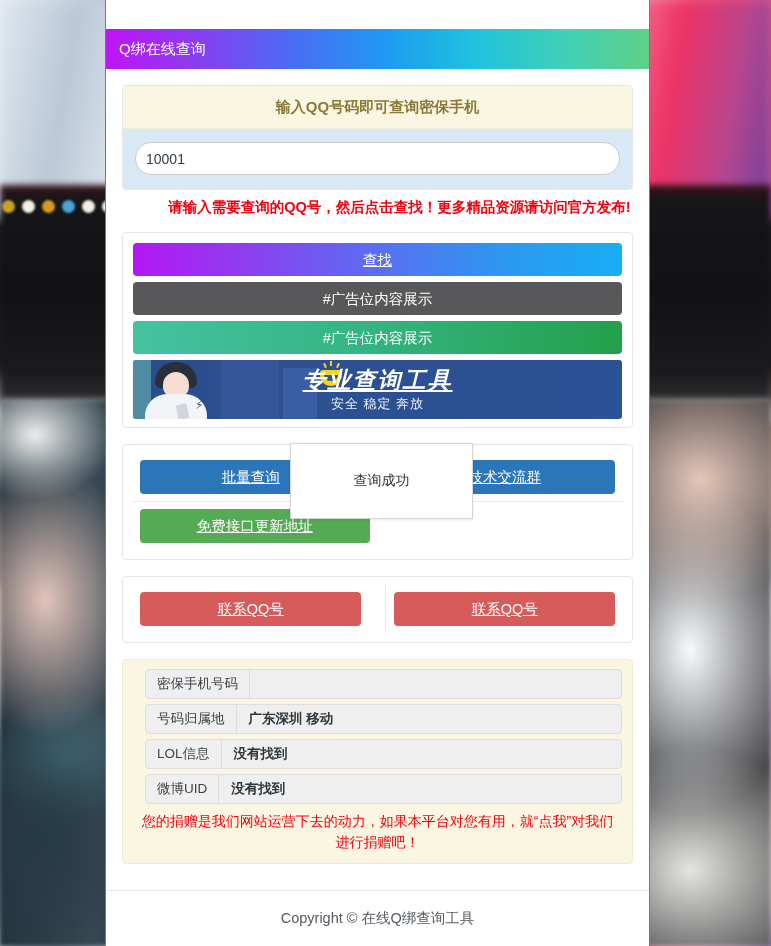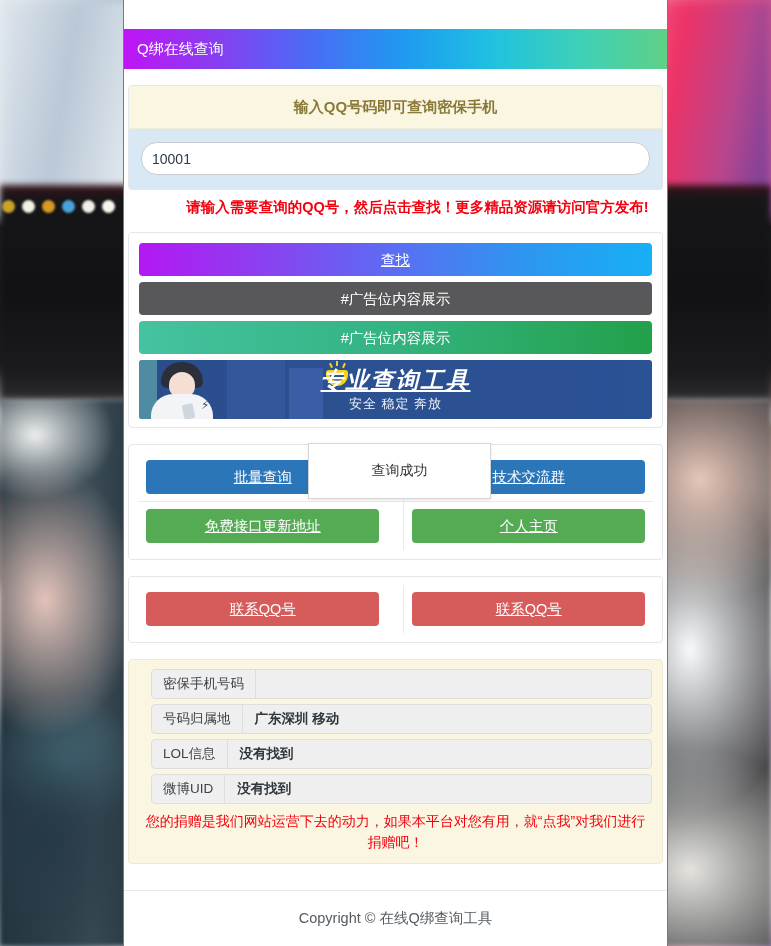--- a/index.html
+++ b/index.html
@@ -57,34 +57,34 @@
       radial-gradient(ellipse 150px 90px at 700px 25px, rgba(55,50,54,.9), rgba(55,50,54,0) 75%),
       radial-gradient(ellipse 130px 190px at 45px 200px, rgba(233,200,190,.97), rgba(229,195,185,0) 72%),
       radial-gradient(ellipse 110px 90px at 35px 35px, rgba(244,245,244,.97), rgba(240,241,240,0) 72%),
       radial-gradient(ellipse 160px 200px at 45px 440px, rgba(38,58,70,.97), rgba(44,66,78,0) 72%),
       radial-gradient(ellipse 100px 90px at 65px 360px, rgba(80,128,144,.75), rgba(80,128,144,0) 75%),
       linear-gradient(90deg, #22323c 0%, #3a4b55 12%, #1d2a33 22%, #11181e 40%, #1a222a 60%, #2c2f35 78%, #4a4a4c 100%);
     filter: blur(2px);
   }
   
   #page {
-    position: absolute; left: 123px; top: 0; width: 545px; height: 946px;
+    position: absolute; left: 105px; top: 0; width: 545px; height: 946px;
     background: #ffffff;
     border-left: 1px solid #5b7fa6;
     border-right: 1px solid #5b7fa6;
     overflow: hidden;
   }
   #page-strip { height: 29px; background: #ffffff; }
   .topbar {
     height: 40px;
     background: linear-gradient(90deg,#bf14f5 0%,#8a3cf0 16%,#4b6bf5 34%,#1e9bf0 52%,#1fc2e0 68%,#3fd0b8 84%,#5fd086 100%);
     color: #fff; display:flex; align-items:center;
     padding-left: 13px; font-size: 15px;
   }
-  .inner { padding: 0 4px; }
+  .inner { padding: 0 16px; }
   
   .card {
     border: 1px solid #e3e6ea;
     border-radius: 4px;
     margin-top: 16px;
     background: #fff;
   }
   .card-head {
     background: #faf6e1;
     color: #8a7a3a;
@@ -173,21 +173,21 @@
   
   .footer {
     position:absolute; left:0; right:0; bottom:0;
     height: 56px; border-top:1px solid #e6e8ea;
     display:flex; align-items:center; justify-content:center;
     color:#555b61; font-size:14.5px; background:#fff;
   }
   
   #toast {
     position:absolute; left: 184px; top: 443px;
-    width: 183px; height: 56px;
+    width: 183px; height: 76px;
     background:#fff; border:1px solid #d6d6d6;
     display:flex; align-items:center; justify-content:center;
     color:#333; font-size:14px;
     box-shadow: 0 1px 3px rgba(0,0,0,.10);
     z-index: 40;
   }
 </style>
 </head>
 <body>
 
@@ -255,23 +255,20 @@
             <a class="linkbtn blue">批量查询</a>
           </div>
           <div class="cell">
             <a class="linkbtn blue">技术交流群</a>
           </div>
         </div>
         <div class="row2">
           <div class="cell">
             <a class="linkbtn green">免费接口更新地址</a>
           </div>
-          <div class="cell">
-            <a class="linkbtn green">个人主页</a>
-          </div>
         </div>
       </div>
     </div>
 
     <div class="card">
       <div class="grid2">
         <div class="row2">
           <div class="cell">
             <a class="linkbtn red">联系QQ号</a>
           </div>

